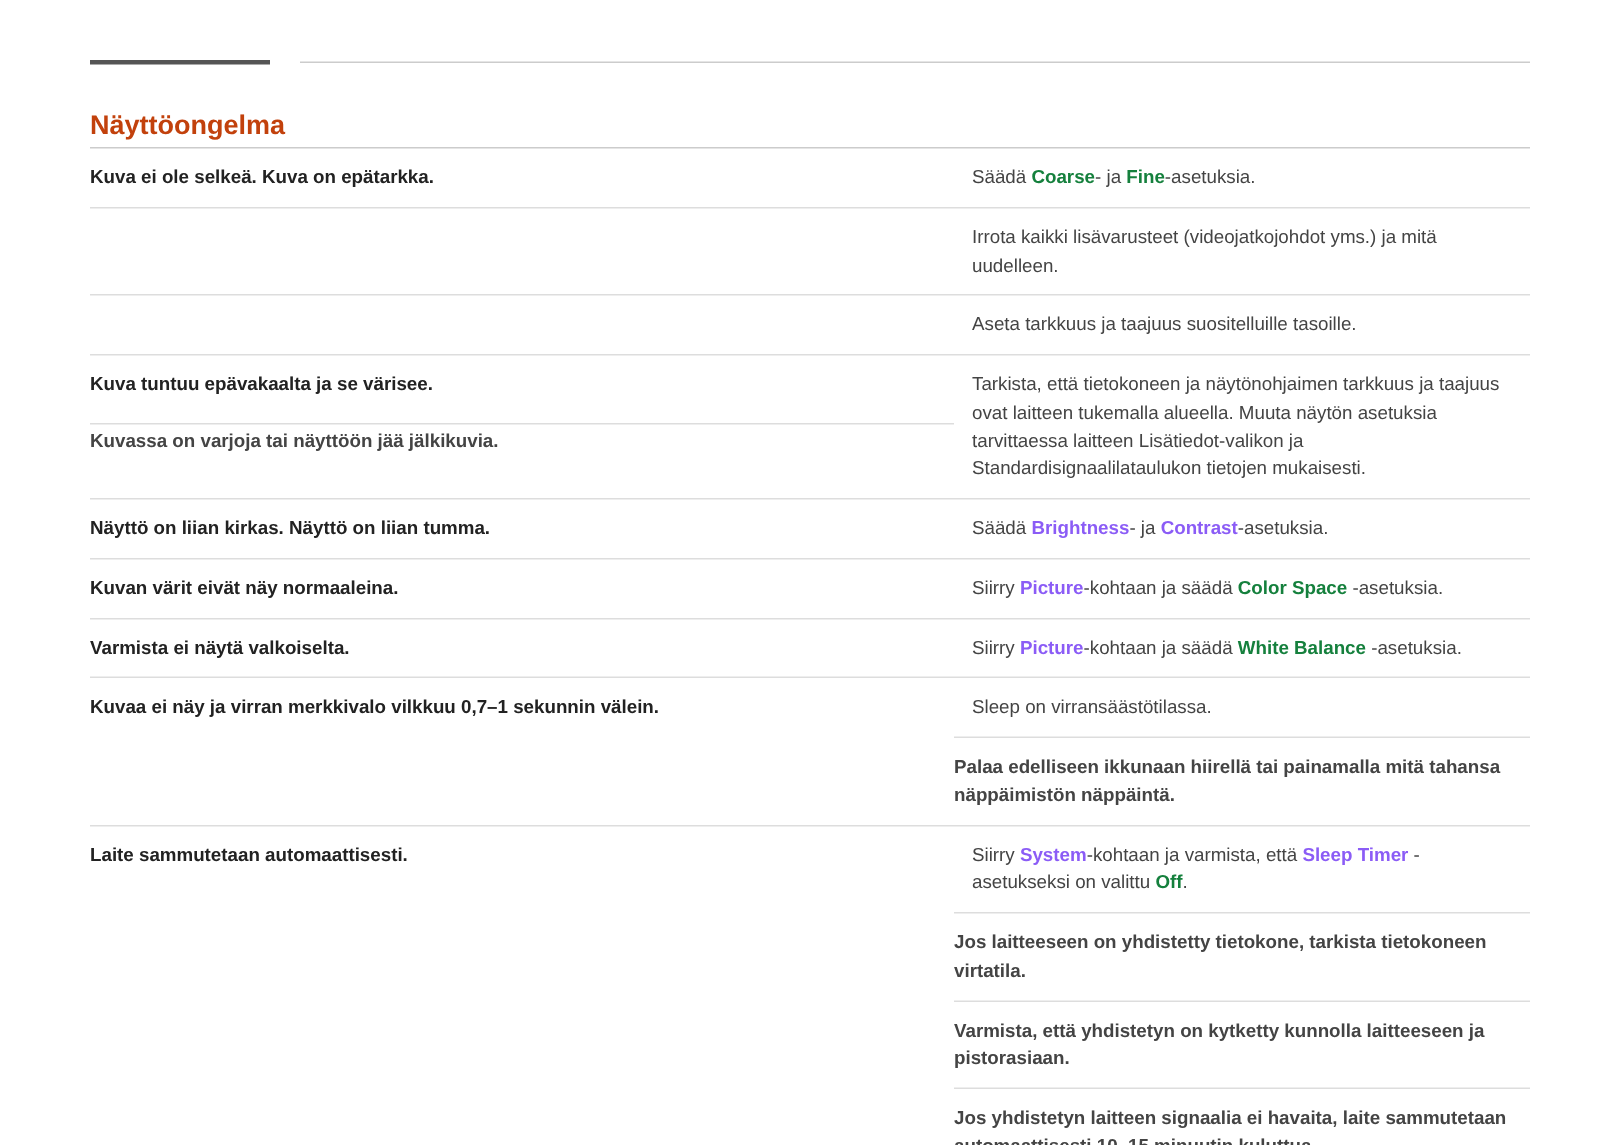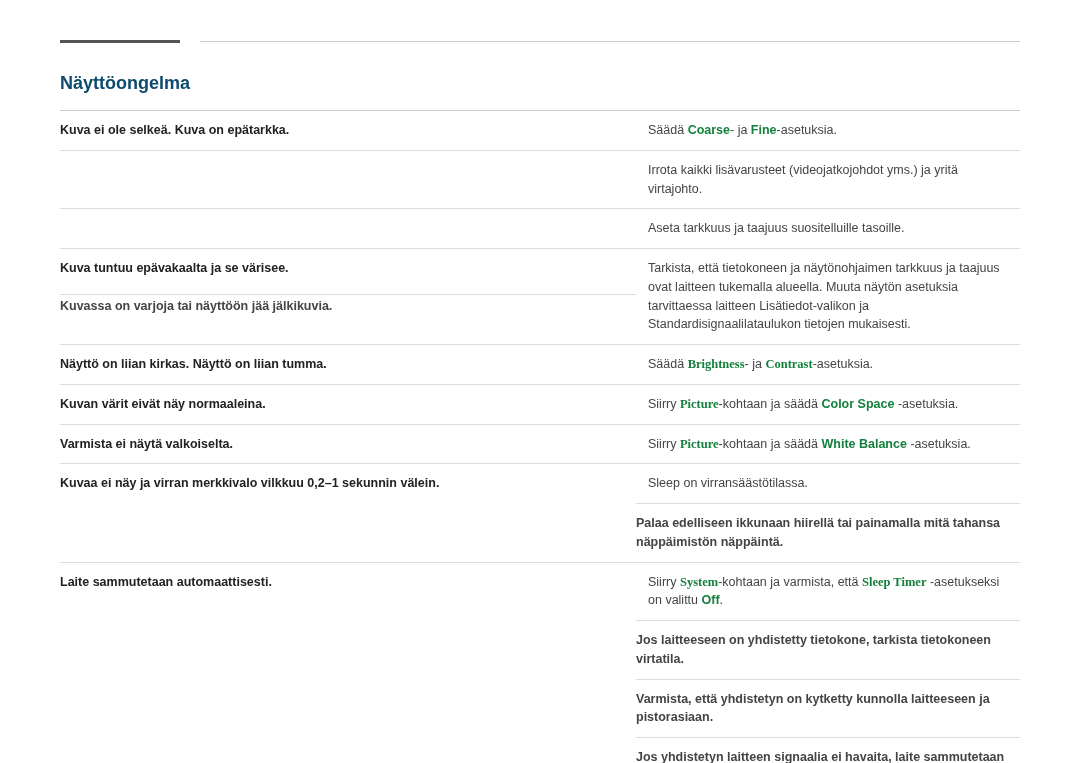--- a/index.html
+++ b/index.html
@@ -37,22 +37,22 @@
 
     .top-bar-line-right {
       flex: 1;
       height: 1px;
       background: #ccc;
     }
 
     .page-title {
       font-size: 18px;
       font-weight: bold;
-      color: #0c4a6e;
-      margin-bottom: 16px;
+      color: #c2410c;
+      margin-bottom: 4px;
     }
 
     .section-divider {
       border: none;
       border-top: 1px solid #ccc;
       margin: 0;
     }
 
     .content-table {
       width: 100%;
@@ -81,23 +81,22 @@
       width: 60%;
       color: #444;
     }
 
     .highlight-orange {
       color: #15803d;
       font-weight: bold;
     }
 
     .highlight-blue {
-      color: #15803d;
+      color: #8b5cf6;
       font-weight: bold;
-      font-family: Liberation Serif, serif;
     }
   </style>
 </head>
 <body>
 
 <div class="page-container">
   <div class="top-bar">
     <div class="top-bar-line-left"></div>
     <div class="top-bar-line-right"></div>
   </div>
@@ -107,21 +106,21 @@
 
   <table class="content-table">
 
     <tbody>
         <tr>
       <td>Kuva ei ole selkeä. Kuva on epätarkka.</td>
       <td>Säädä <span class="highlight-orange">Coarse</span>- ja <span class="highlight-orange">Fine</span>-asetuksia.</td>
     </tr>
     <tr>
       <td></td>
-      <td>Irrota kaikki lisävarusteet (videojatkojohdot yms.) ja yritä virtajohto.</td>
+      <td>Irrota kaikki lisävarusteet (videojatkojohdot yms.) ja mitä uudelleen.</td>
     </tr>
     <tr>
       <td></td>
       <td>Aseta tarkkuus ja taajuus suositelluille tasoille.</td>
     </tr>
 
     <tr>
       <td style="padding-bottom:0;">Kuva tuntuu epävakaalta ja se värisee.</td>
       <td rowspan="2">Tarkista, että tietokoneen ja näytönohjaimen tarkkuus ja taajuus ovat laitteen tukemalla alueella. Muuta näytön asetuksia tarvittaessa laitteen Lisätiedot-valikon ja Standardisignaalilataulukon tietojen mukaisesti.</td>
     </tr>
@@ -138,21 +137,21 @@
       <td>Kuvan värit eivät näy normaaleina.</td>
       <td>Siirry <span class="highlight-blue">Picture</span>-kohtaan ja säädä <span class="highlight-orange">Color Space</span> -asetuksia.</td>
     </tr>
 
     <tr>
       <td>Varmista ei näytä valkoiselta.</td>
       <td>Siirry <span class="highlight-blue">Picture</span>-kohtaan ja säädä <span class="highlight-orange">White Balance</span> -asetuksia.</td>
     </tr>
 
     <tr>
-      <td rowspan="2">Kuvaa ei näy ja virran merkkivalo vilkkuu 0,2–1 sekunnin välein.</td>
+      <td rowspan="2">Kuvaa ei näy ja virran merkkivalo vilkkuu 0,7–1 sekunnin välein.</td>
       <td>Sleep on virransäästötilassa.</td>
     </tr>
     <tr>
       <td>Palaa edelliseen ikkunaan hiirellä tai painamalla mitä tahansa näppäimistön näppäintä.</td>
     </tr>
 
     <tr>
       <td rowspan="4">Laite sammutetaan automaattisesti.</td>
       <td>Siirry <span class="highlight-blue">System</span>-kohtaan ja varmista, että <span class="highlight-blue">Sleep Timer</span> -asetukseksi on valittu <span class="highlight-orange">Off</span>.</td>
     </tr>

